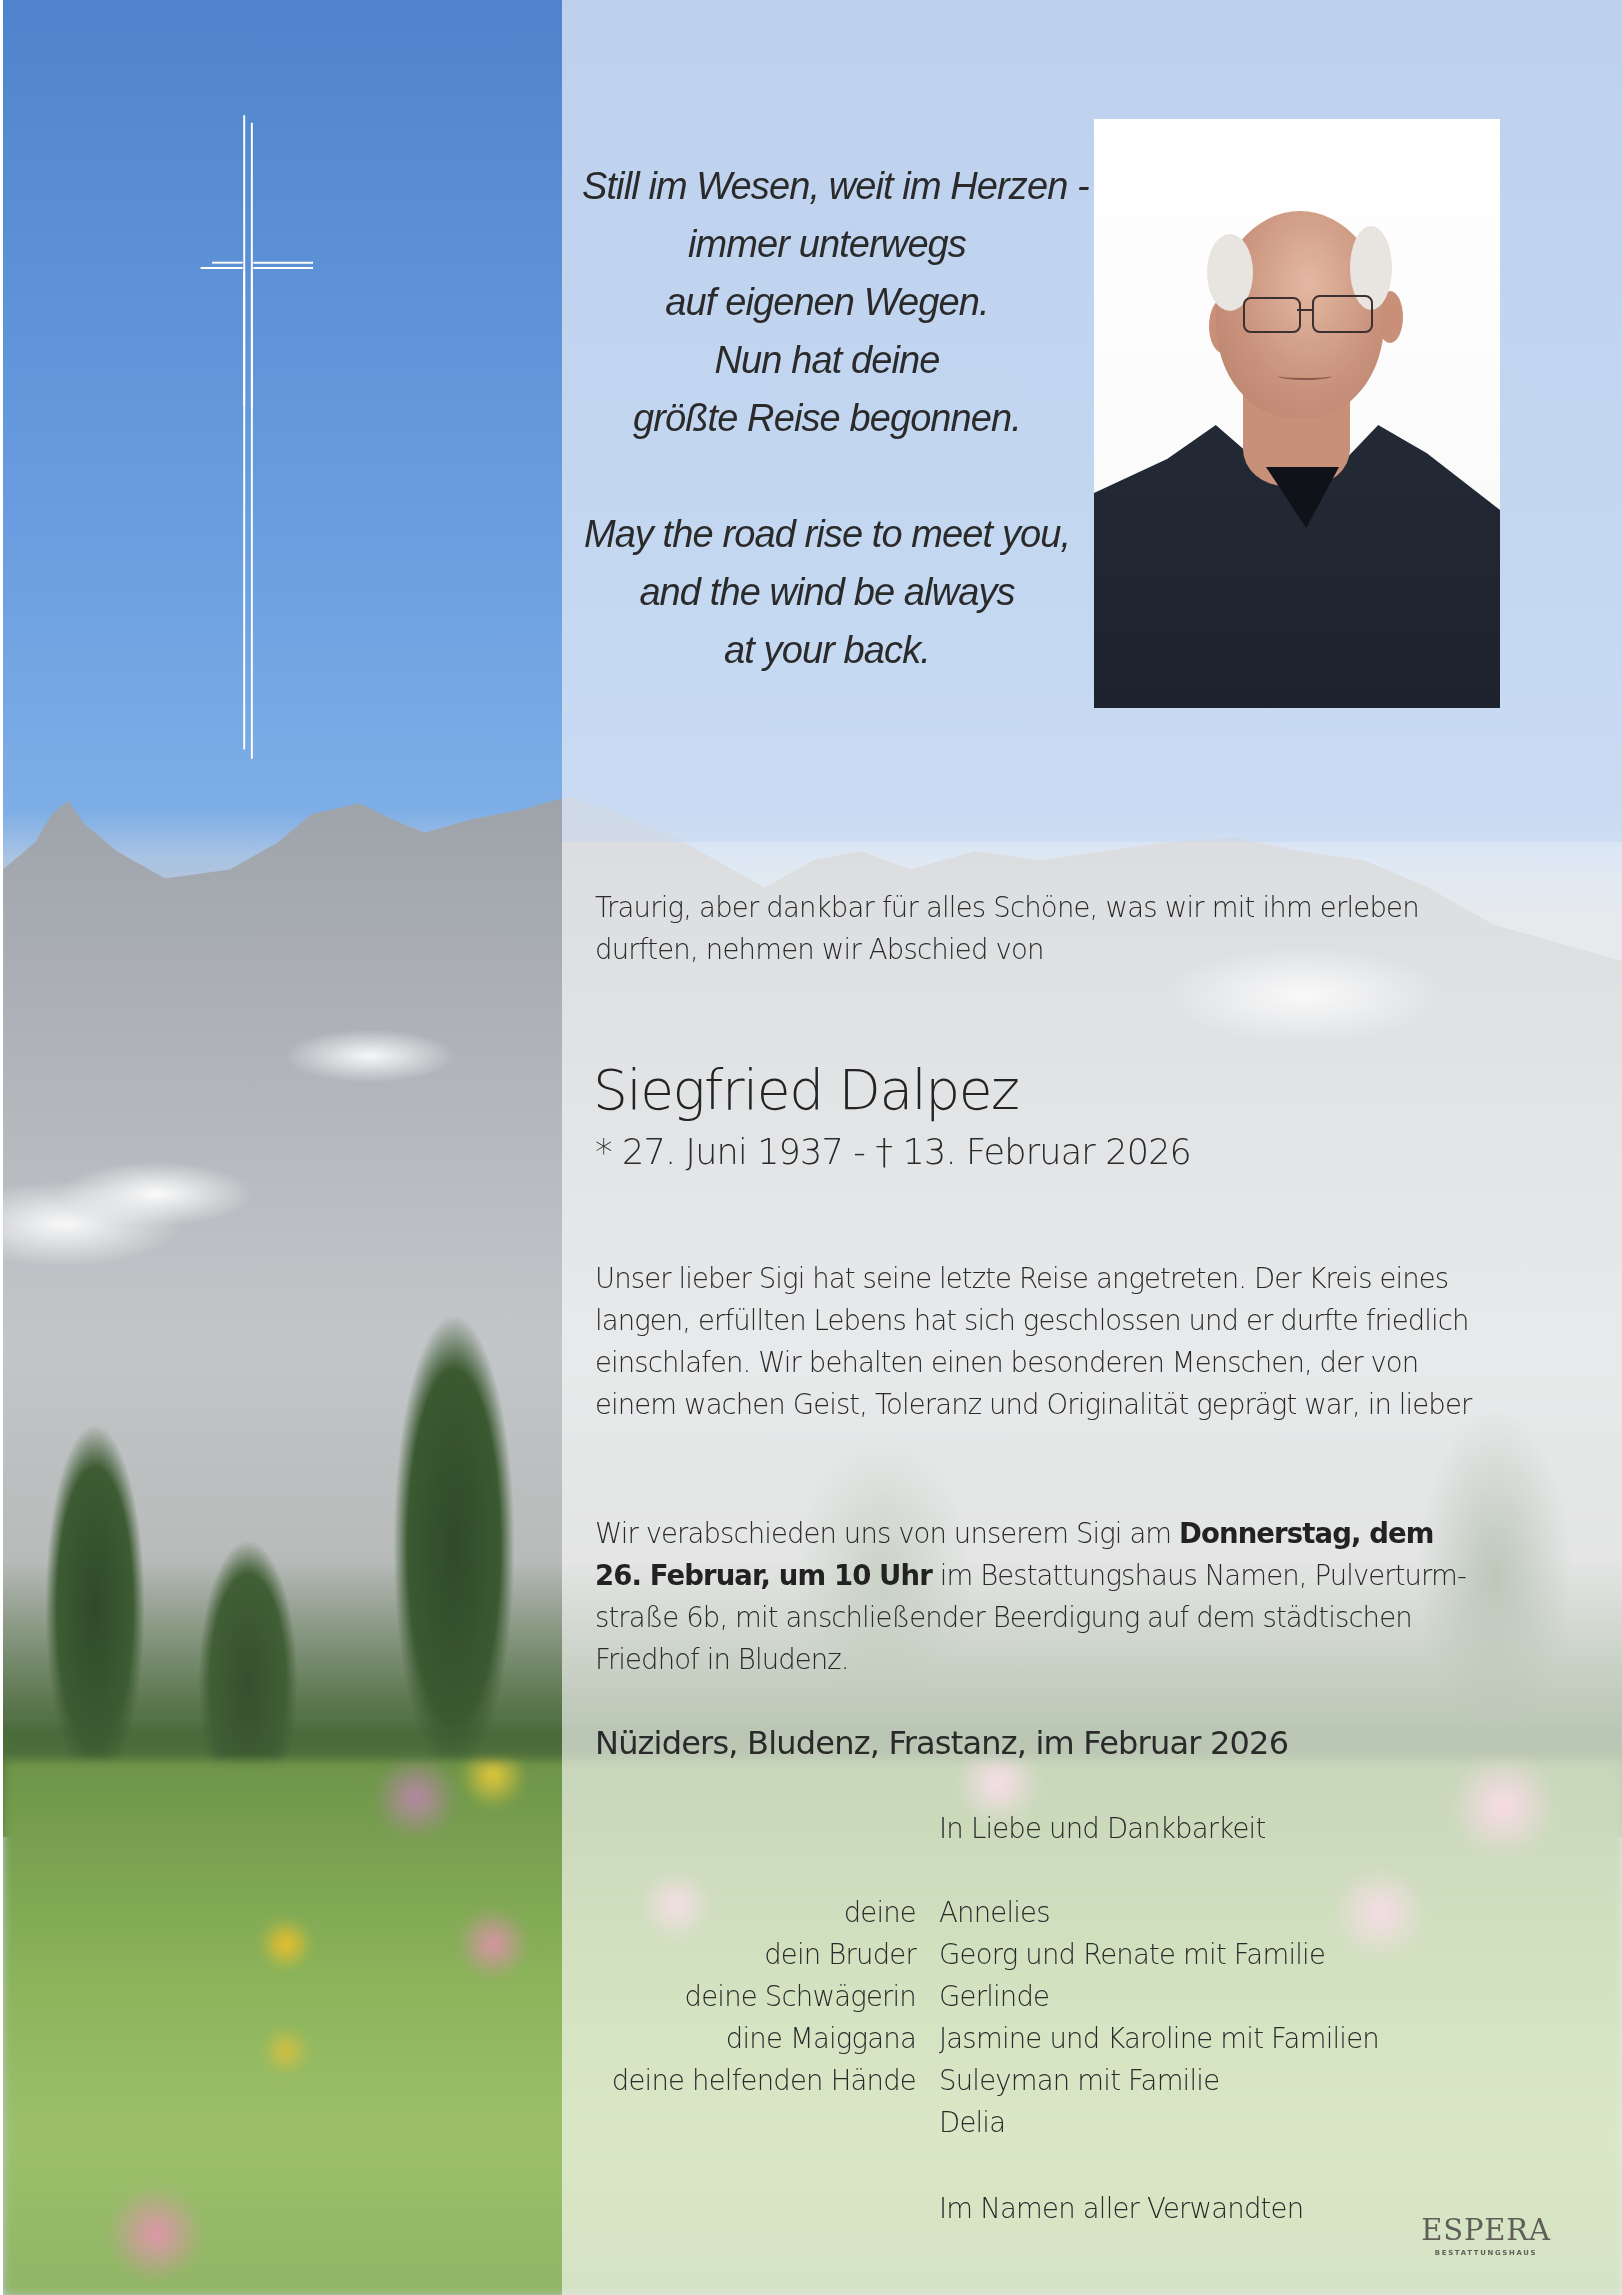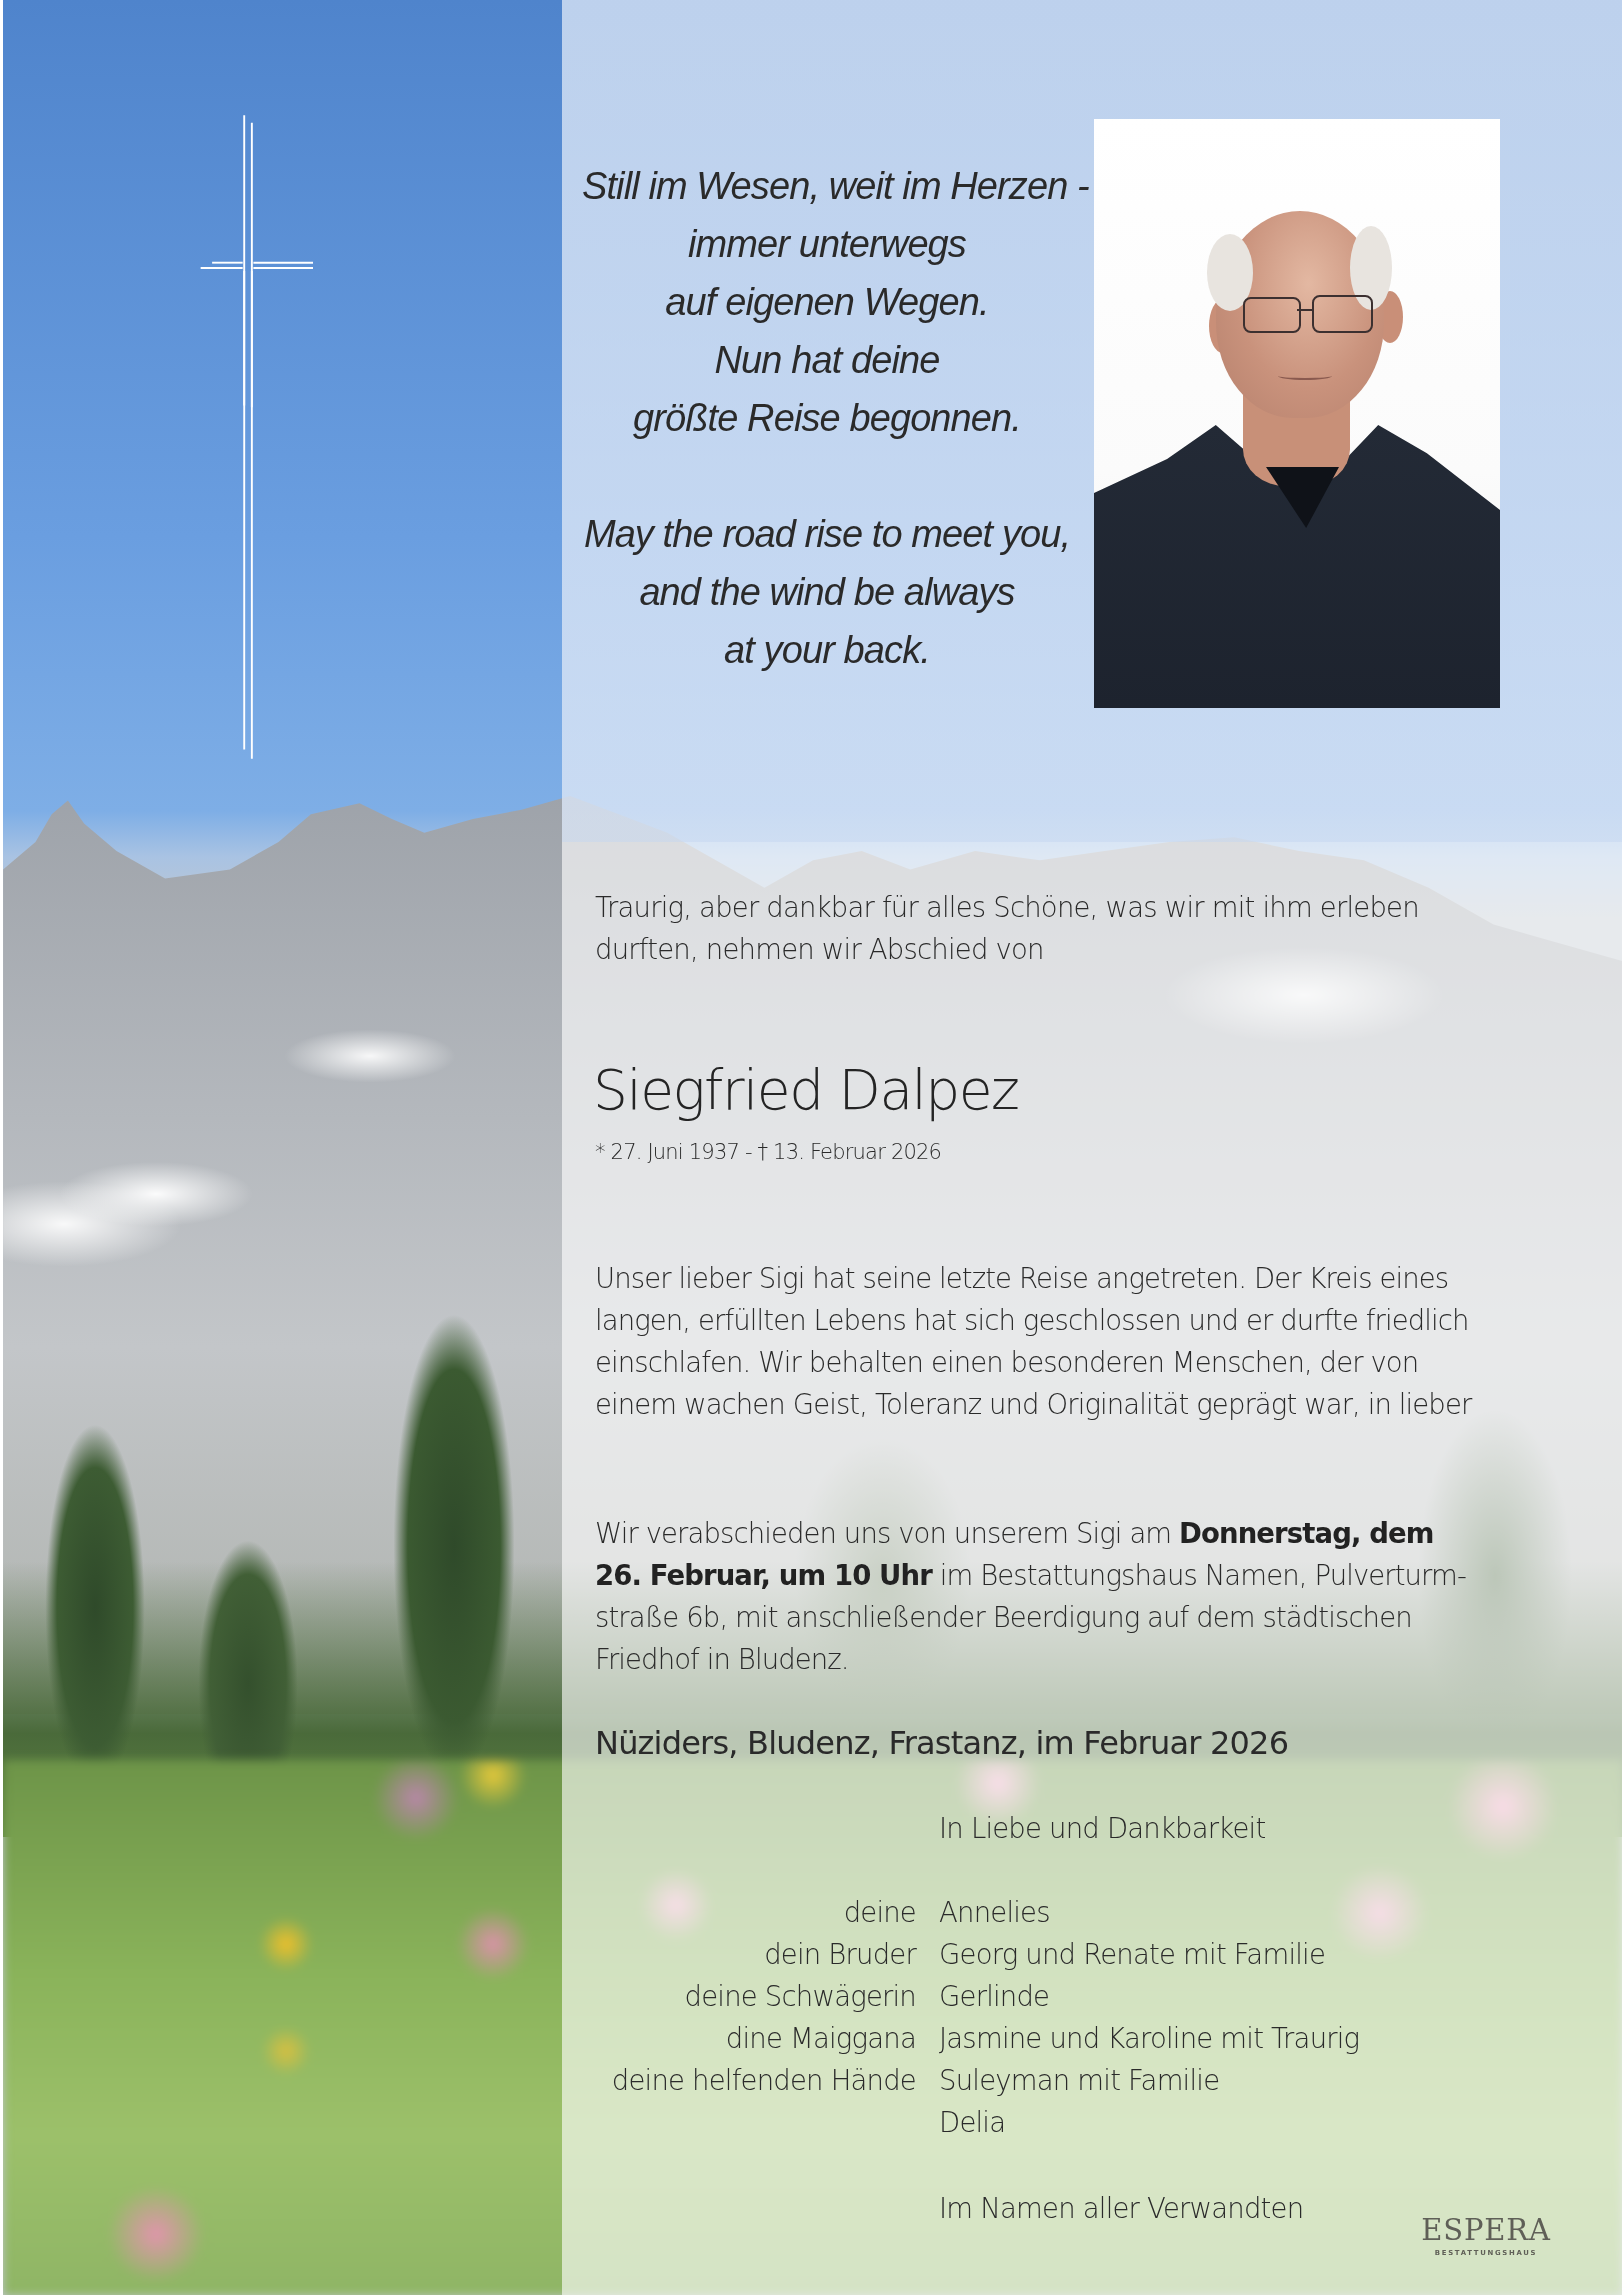--- a/index.html
+++ b/index.html
@@ -101,21 +101,21 @@
     font-size: 27.5px; line-height: 42px; font-weight: 300; color: #2a2a2a;
     letter-spacing: -0.8px;
   }
   .name {
     position: absolute; left: 593px; top: 1056px; white-space: nowrap;
     font-size: 55px; line-height: 69px; font-weight: 300; color: #242424;
     letter-spacing: -1.5px;
   }
   .dates {
     position: absolute; left: 595px; top: 1131px; white-space: nowrap;
-    font-size: 21px; line-height: 42px; font-weight: 300; color: #2a2a2a;
+    font-size: 35px; line-height: 42px; font-weight: 300; color: #2a2a2a;
     letter-spacing: -0.8px;
   }
   .para {
     position: absolute; left: 595px; width: 934px;
     font-size: 27.5px; line-height: 42px; font-weight: 300; color: #2a2a2a;
     letter-spacing: -0.9px;
   }
   .para .ln { display: block; white-space: nowrap; }
   .para b { font-weight: 700; color: #222; }
   .para1 { top: 1257px; }
@@ -237,21 +237,21 @@
   <div class="row">
     <span class="rel">dein Bruder</span>
     <span class="who">Georg und Renate mit Familie</span>
   </div>
   <div class="row">
     <span class="rel">deine Schwägerin</span>
     <span class="who">Gerlinde</span>
   </div>
   <div class="row">
     <span class="rel">dine Maiggana</span>
-    <span class="who">Jasmine und Karoline mit Traurig</span>
+    <span class="who">Jasmine und Karoline mit Familien</span>
   </div>
   <div class="row">
     <span class="rel">deine helfenden Hände</span>
     <span class="who">Suleyman mit Familie</span>
   </div>
   <div class="row">
     <span class="rel"></span>
     <span class="who">Delia</span>
   </div>
 </div>

